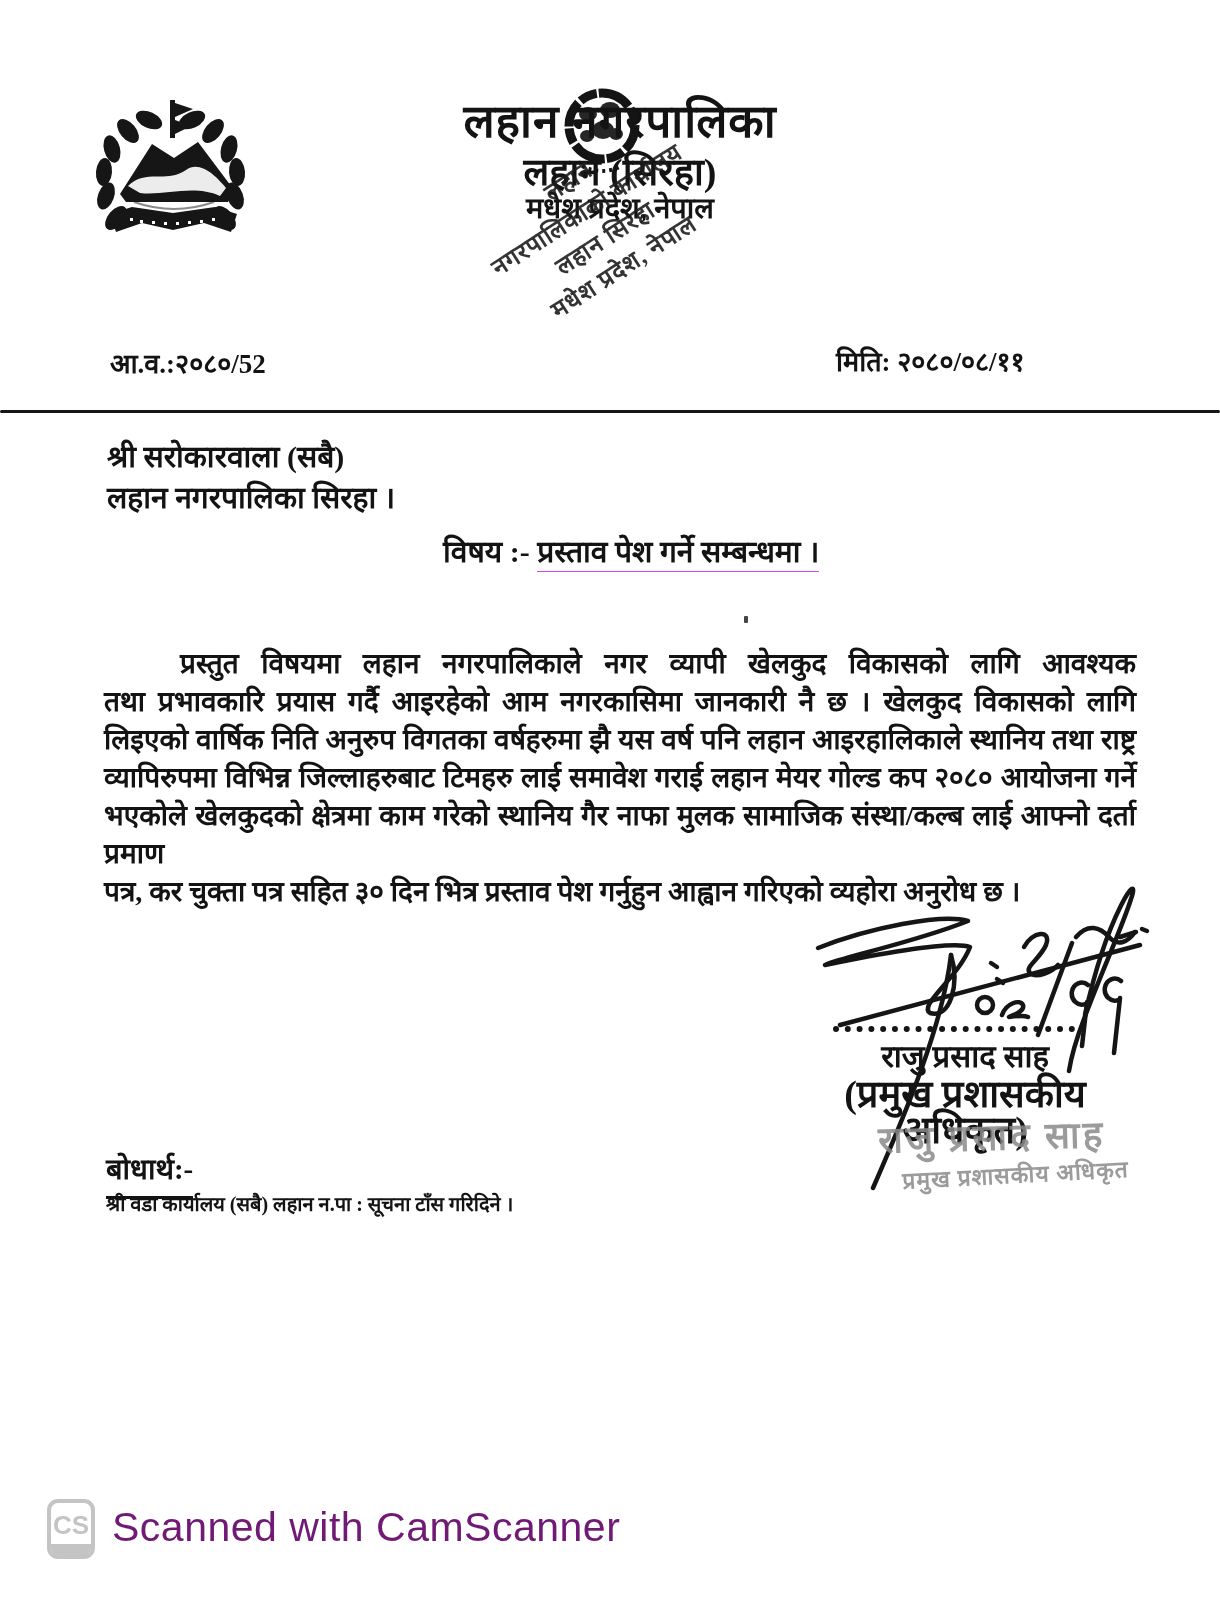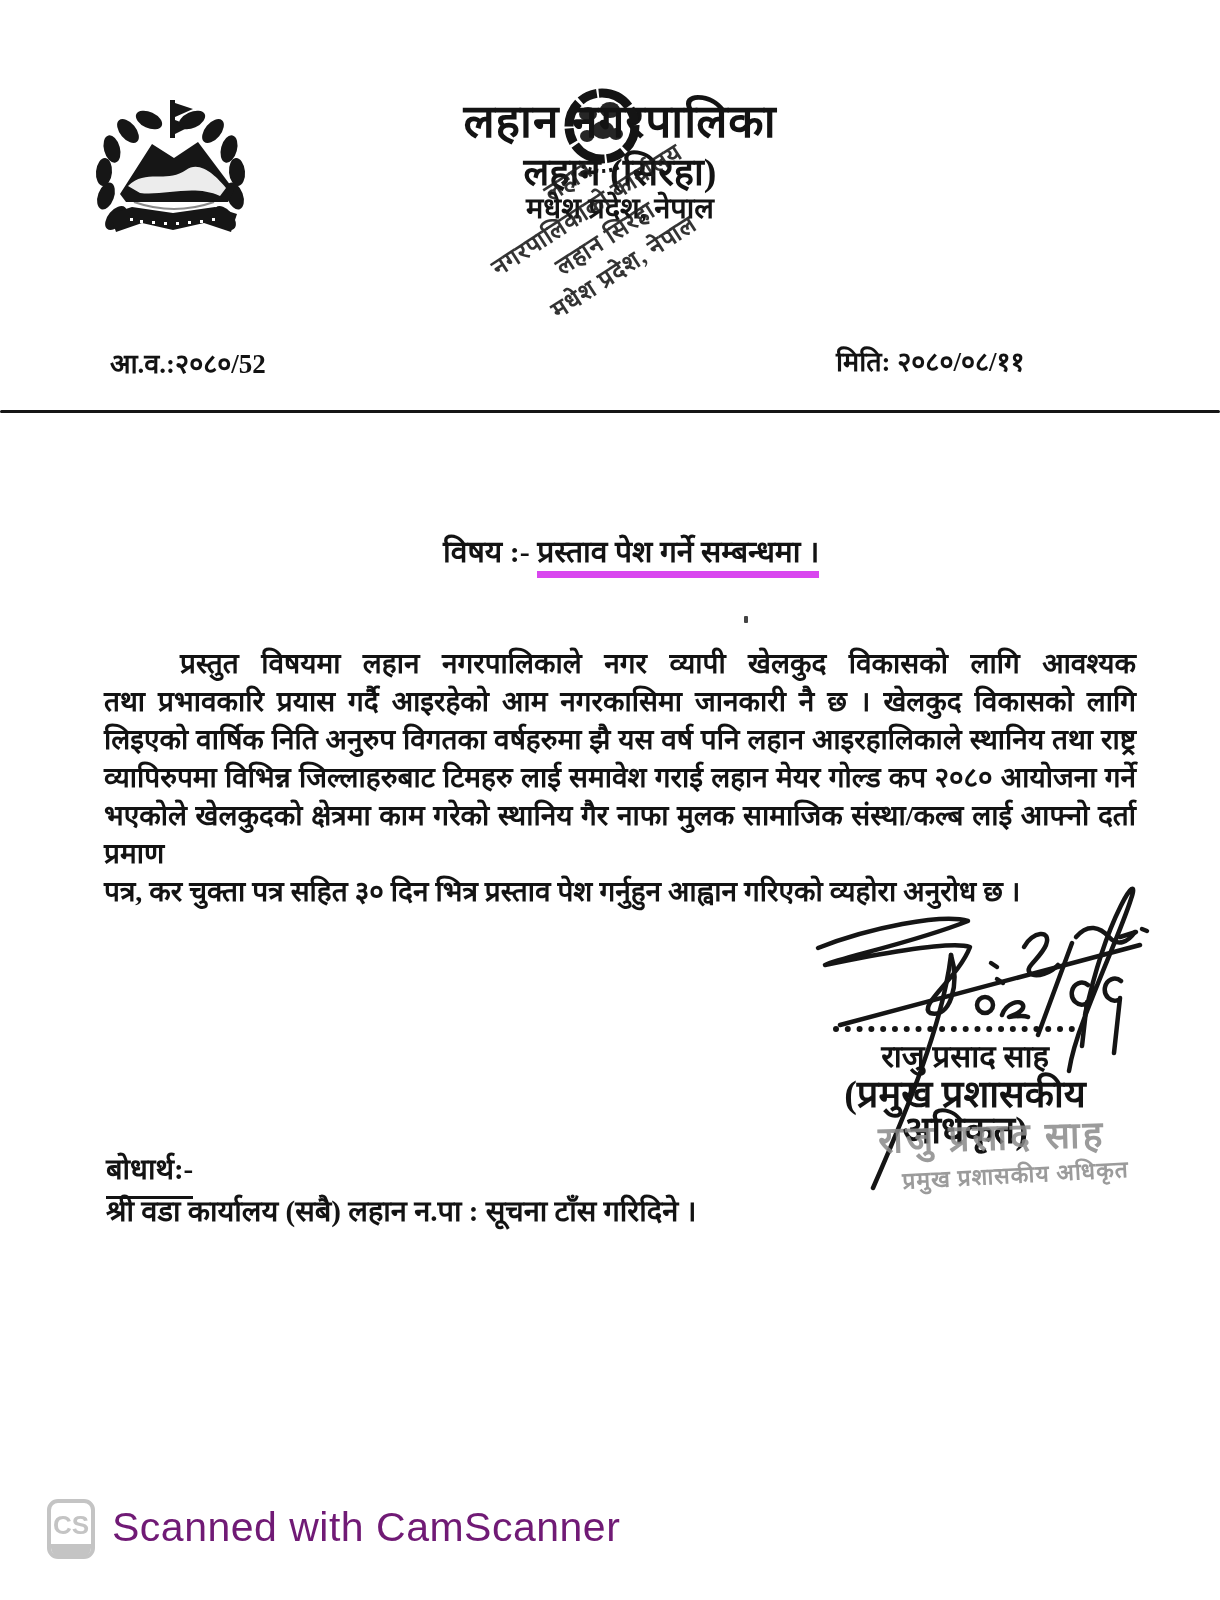--- a/index.html
+++ b/index.html
@@ -18,36 +18,36 @@
   .stamp-rot{
     left:435px;top:155px;width:330px;height:150px;
     transform:rotate(-33deg);transform-origin:50% 50%;
     text-align:center;font-size:24px;font-weight:bold;line-height:34px;
     color:#1d1d1d;opacity:.9;letter-spacing:1px;
   }
   .meta{font-size:27px;font-weight:bold;}
   .rule{left:0;top:410px;width:1220px;height:3px;background:#161616;border-radius:2px;}
   .addr{left:107px;top:436px;font-size:30px;font-weight:bold;line-height:41px;}
   .subject{left:443px;top:530px;font-size:30px;font-weight:bold;}
-  .subject .u{border-bottom:7px solid #d946ef;padding-bottom:3px;}
+  .subject .u{border-bottom:1px solid #d946ef;padding-bottom:3px;}
   .body-par{left:104px;top:645px;width:1032px;font-size:28px;font-weight:bold;line-height:38px;}
   .body-par .bl{text-align:justify;text-align-last:justify;}
   .body-par .bl.first{text-indent:76px;}
   .body-par .bl.last{text-align-last:left;}
   .dotline{left:833px;top:1016px;width:242px;height:10px;border-bottom:6px dotted #151515;}
   .signer{left:780px;top:1038px;width:370px;text-align:center;font-weight:bold;}
   .signer .nm{font-size:31px;line-height:38px;}
   .signer .tt{font-size:38px;line-height:36px;}
   .stamp-name{left:878px;top:1110px;font-size:37px;font-weight:bold;color:#8a8a8a;
     transform:rotate(-1.5deg);letter-spacing:3px;opacity:.85;}
   .stamp-title{left:902px;top:1158px;font-size:23px;font-weight:bold;color:#8a8a8a;
     transform:rotate(-3deg);letter-spacing:1px;opacity:.85;}
   .cc-label{left:106px;top:1148px;font-size:29px;font-weight:bold;
     border-bottom:3px solid #131313;padding-bottom:9px;}
-  .cc-line{left:106px;top:1190px;font-size:29px;font-weight:bold;}
+  .cc-line{left:106px;top:1190px;font-size:20px;font-weight:bold;}
   .speck{width:4px;height:7px;background:#444;border-radius:1px;}
   .footer-text{
     left:112px;top:1504px;font-size:41px;color:#701a75;
     font-family:"Liberation Sans","DejaVu Sans",sans-serif;letter-spacing:.5px;
   }
 </style>
 </head>
 <body>
 
 <div class="page">
@@ -114,20 +114,24 @@
     <div>नगरपालिकाको कार्यालय</div>
     <div>लहान सिरहा</div>
     <div>मधेश प्रदेश, नेपाल</div>
   </div>
 
   <div class="abs meta dev" style="left:110px;top:344px;">आ.व.:२०८०/52</div>
   <div class="abs meta dev" style="left:836px;top:342px;">मिति: २०८०/०८/११</div>
 
   <div class="abs rule"></div>
 
+  <div class="abs addr dev">
+    <div>श्री सरोकारवाला (सबै)</div>
+    <div>लहान नगरपालिका सिरहा ।</div>
+  </div>
 
   <div class="abs subject dev">
     <span>विषय :- </span><span class="u">प्रस्ताव पेश गर्ने सम्बन्धमा ।</span>
   </div>
 
   <div class="abs speck" style="left:744px;top:616px;"></div>
 
   <div class="abs body-par dev">
     <div class="bl first">प्रस्तुत विषयमा लहान नगरपालिकाले नगर व्यापी खेलकुद विकासको लागि आवश्यक</div>
     <div class="bl">तथा प्रभावकारि प्रयास गर्दै आइरहेको आम नगरकासिमा जानकारी नै छ । खेलकुद विकासको लागि</div>

